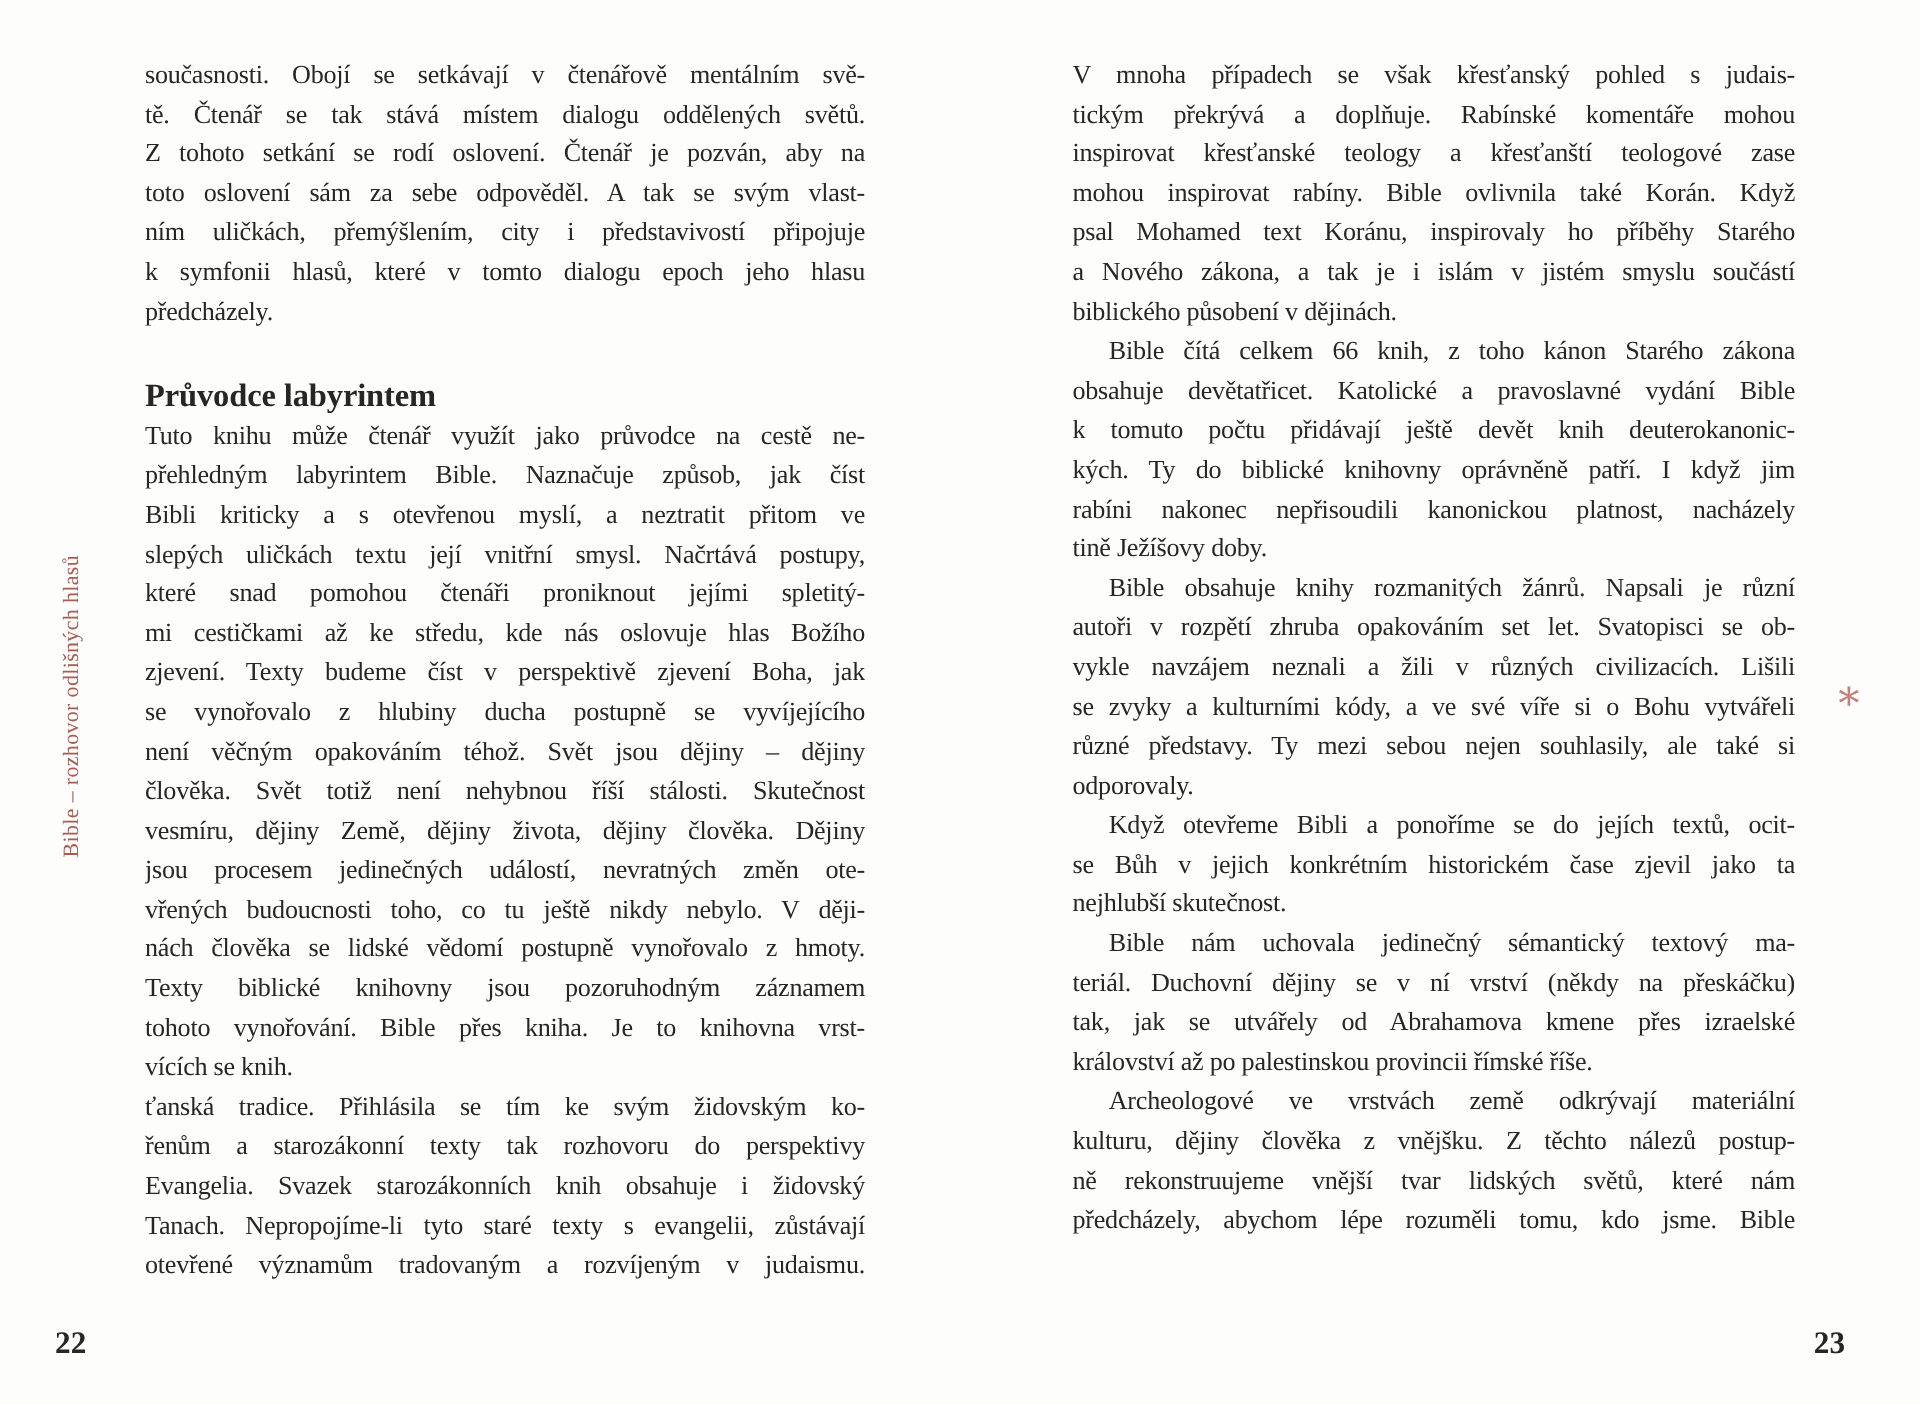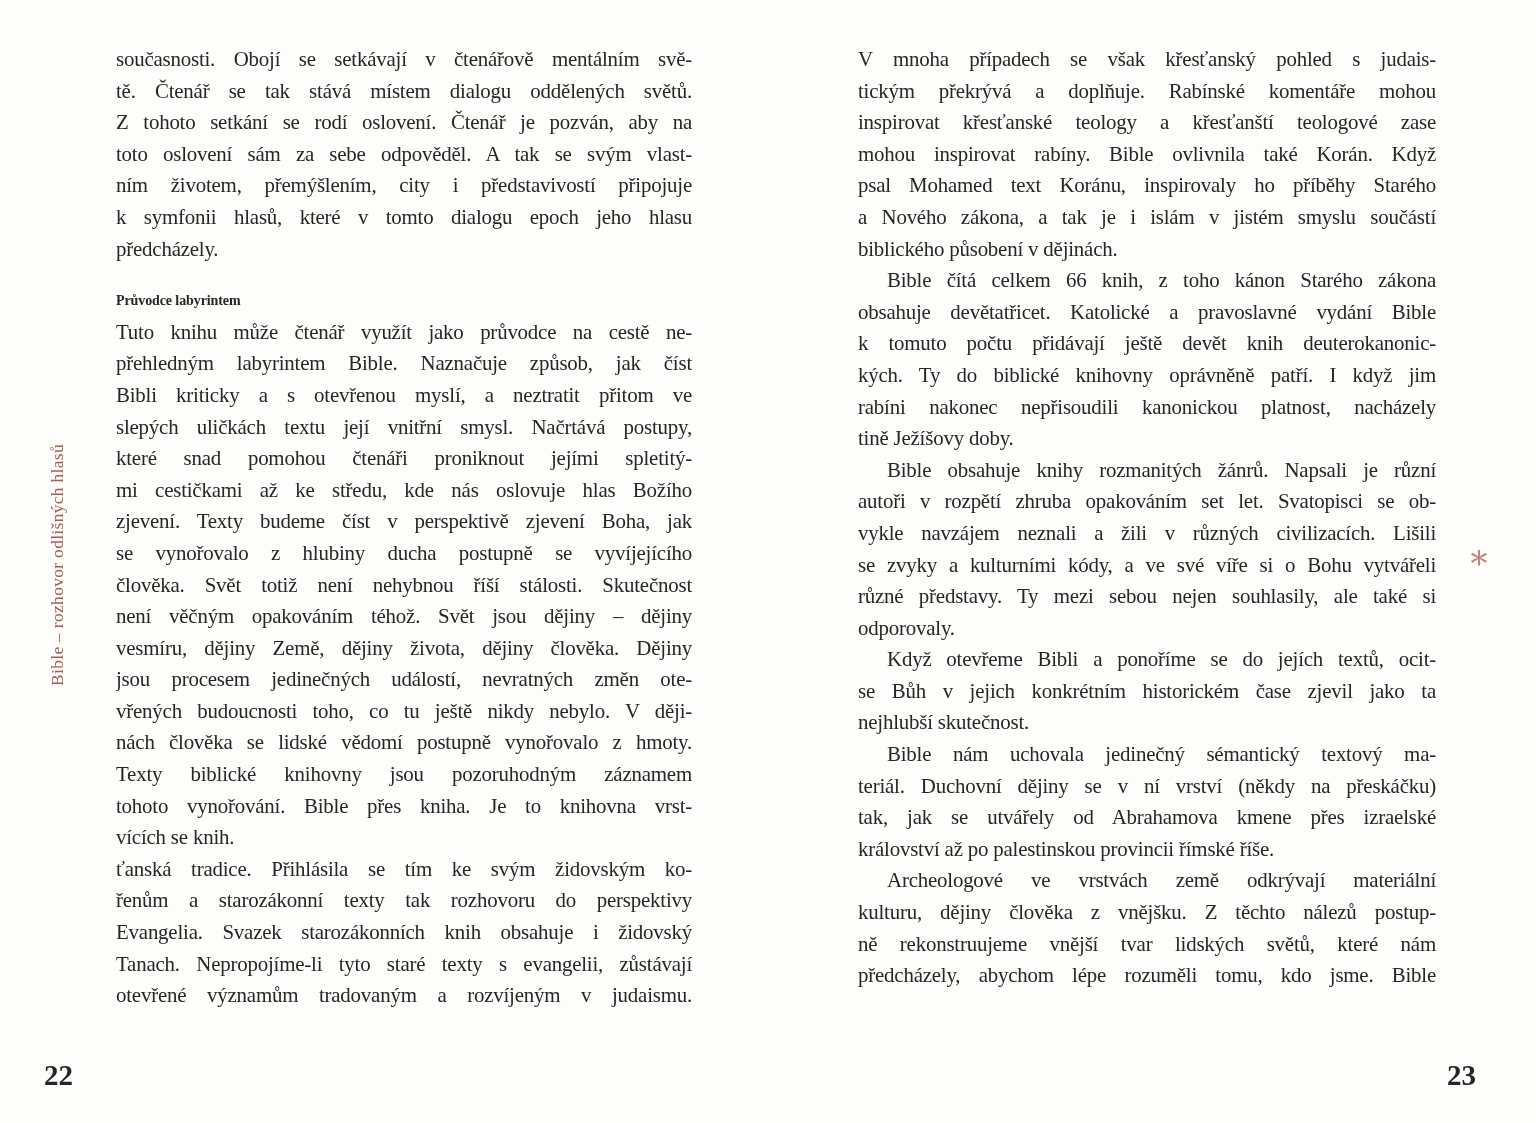--- a/index.html
+++ b/index.html
@@ -27,24 +27,24 @@
     height:31.6px;
     overflow:hidden;
   }
   .line.last{
     text-align:left;
     text-align-last:left;
   }
   .line.indent{text-indent:29px;}
   .heading{
     font-weight:bold;
-    font-size:14px;
+    font-size:26px;
     line-height:31.6px;
     height:31.6px;
-    margin-top:20px;
+    margin-top:36px;
     letter-spacing:-0.1px;
   }
   .margin-caption{
     position:absolute;
     left:57px;top:565px;
     transform:translate(-50%,-50%) rotate(-90deg);
     white-space:nowrap;
     font-size:17.5px;
     letter-spacing:0.3px;
   }
@@ -53,51 +53,51 @@
     left:1479px;top:566px;
     transform:translate(-50%,-58%);
     font-size:34px;
     line-height:1;
     font-family:"DejaVu Serif","Liberation Serif",serif;
   }
   .pagenum{
     position:absolute;
     top:1060px;
     font-weight:bold;
-    font-size:29px;
+    font-size:25px;
     line-height:30px;
   }
   .pn-left{left:44px;}
   .pn-right{right:60px;}
 </style>
 </head>
 <body style="background: rgb(253, 253, 252); color: rgb(39, 38, 37);">
 
 <div class="spread">
   <div class="margin-caption" style="color: rgb(168, 92, 82);">Bible – rozhovor odlišných hlasů</div>
 
   <div class="col col-left" id="col-left">
       <div class="line">současnosti. Obojí se setkávají v čtenářově mentálním svě-</div>
       <div class="line">tě. Čtenář se tak stává místem dialogu oddělených světů.</div>
       <div class="line">Z tohoto setkání se rodí oslovení. Čtenář je pozván, aby na</div>
       <div class="line">toto oslovení sám za sebe odpověděl. A tak se svým vlast-</div>
-      <div class="line">ním životem, přemýšlením, city i představivostí připojuje</div>
+      <div class="line">ním uličkách, přemýšlením, city i představivostí připojuje</div>
       <div class="line">k symfonii hlasů, které v tomto dialogu epoch jeho hlasu</div>
       <div class="line last">předcházely.</div>
       <div class="heading">Průvodce labyrintem</div>
       <div class="line">Tuto knihu může čtenář využít jako průvodce na cestě ne-</div>
       <div class="line">přehledným labyrintem Bible. Naznačuje způsob, jak číst</div>
       <div class="line">Bibli kriticky a s otevřenou myslí, a neztratit přitom ve</div>
       <div class="line">slepých uličkách textu její vnitřní smysl. Načrtává postupy,</div>
       <div class="line">které snad pomohou čtenáři proniknout jejími spletitý-</div>
       <div class="line">mi cestičkami až ke středu, kde nás oslovuje hlas Božího</div>
       <div class="line">zjevení. Texty budeme číst v perspektivě zjevení Boha, jak</div>
       <div class="line">se vynořovalo z hlubiny ducha postupně se vyvíjejícího</div>
+      <div class="line">není věčným opakováním téhož. Svět jsou dějiny – dějiny</div>
       <div class="line">člověka. Svět totiž není nehybnou říší stálosti. Skutečnost</div>
-      <div class="line">není věčným opakováním téhož. Svět jsou dějiny – dějiny</div>
       <div class="line">vesmíru, dějiny Země, dějiny života, dějiny člověka. Dějiny</div>
       <div class="line">jsou procesem jedinečných událostí, nevratných změn ote-</div>
       <div class="line">vřených budoucnosti toho, co tu ještě nikdy nebylo. V ději-</div>
       <div class="line">nách člověka se lidské vědomí postupně vynořovalo z hmoty.</div>
       <div class="line">Texty biblické knihovny jsou pozoruhodným záznamem</div>
       <div class="line">tohoto vynořování. Bible přes kniha. Je to knihovna vrst-</div>
       <div class="line last">vících se knih.</div>
       <div class="line">ťanská tradice. Přihlásila se tím ke svým židovským ko-</div>
       <div class="line">řenům a starozákonní texty tak rozhovoru do perspektivy</div>
       <div class="line">Evangelia. Svazek starozákonních knih obsahuje i židovský</div>

